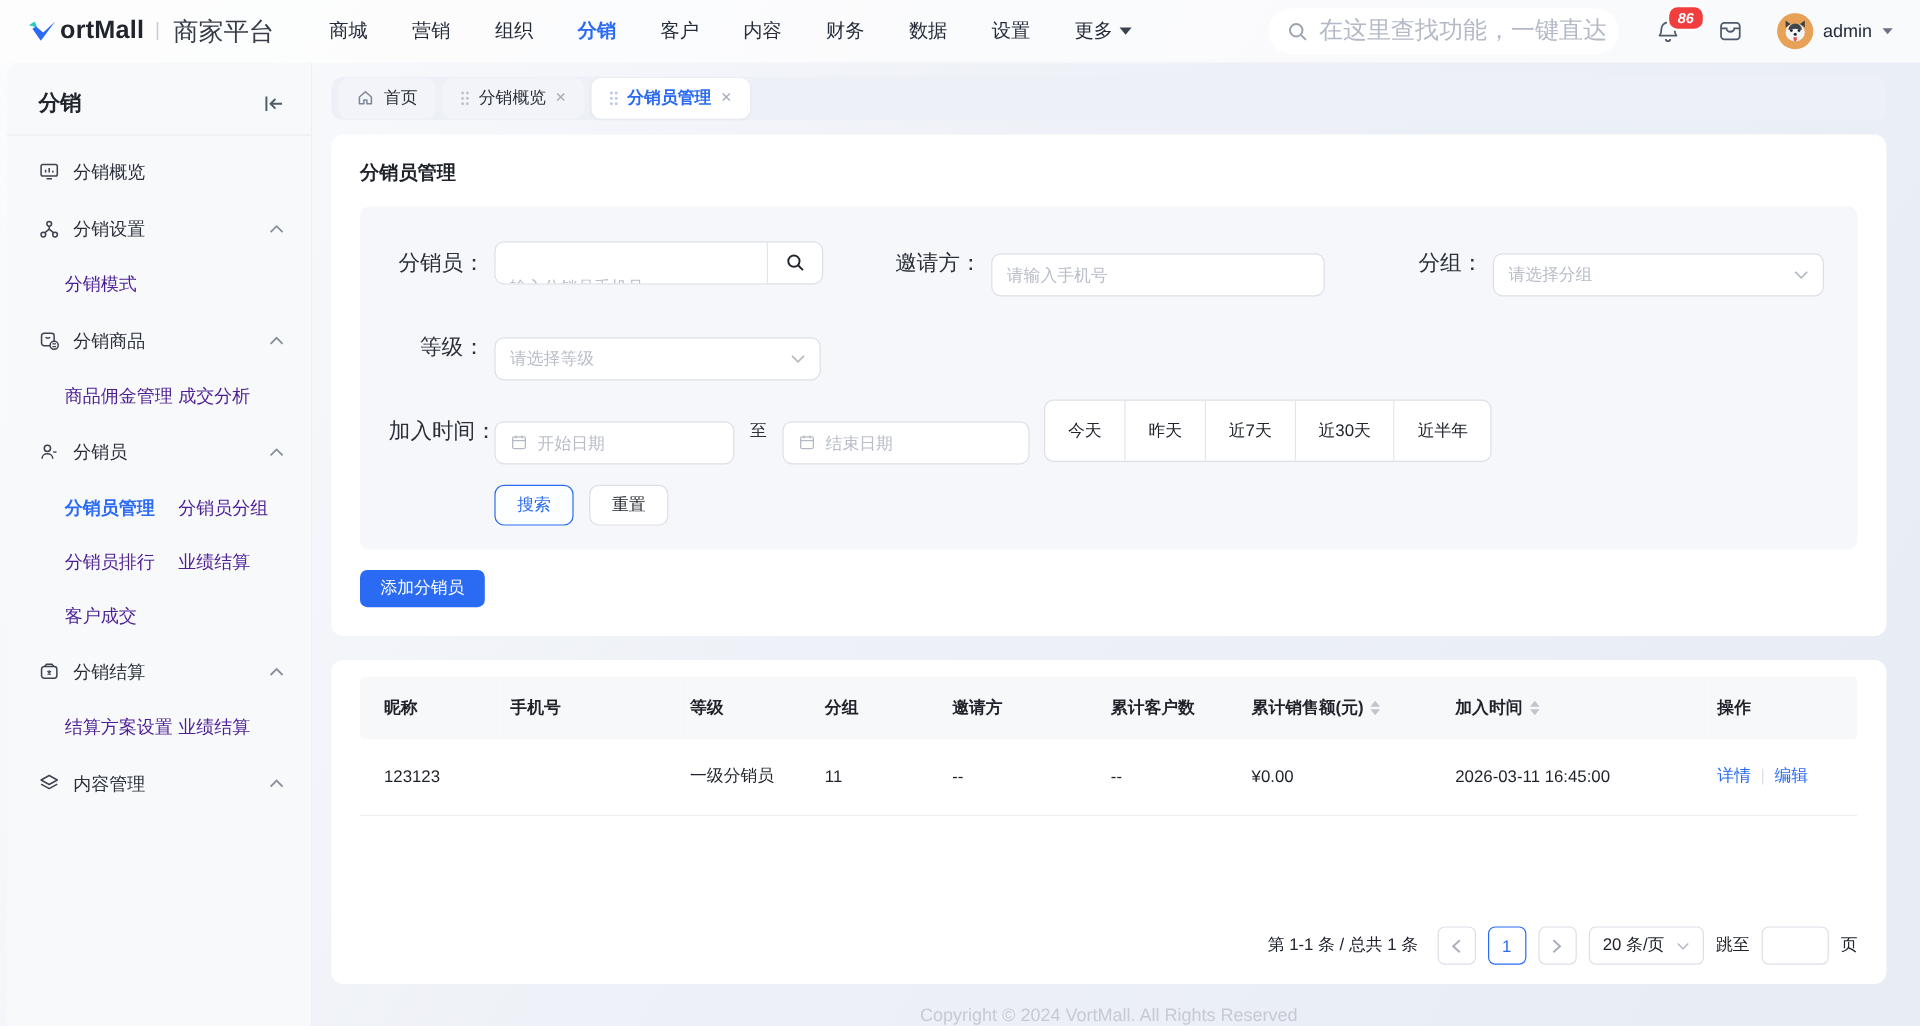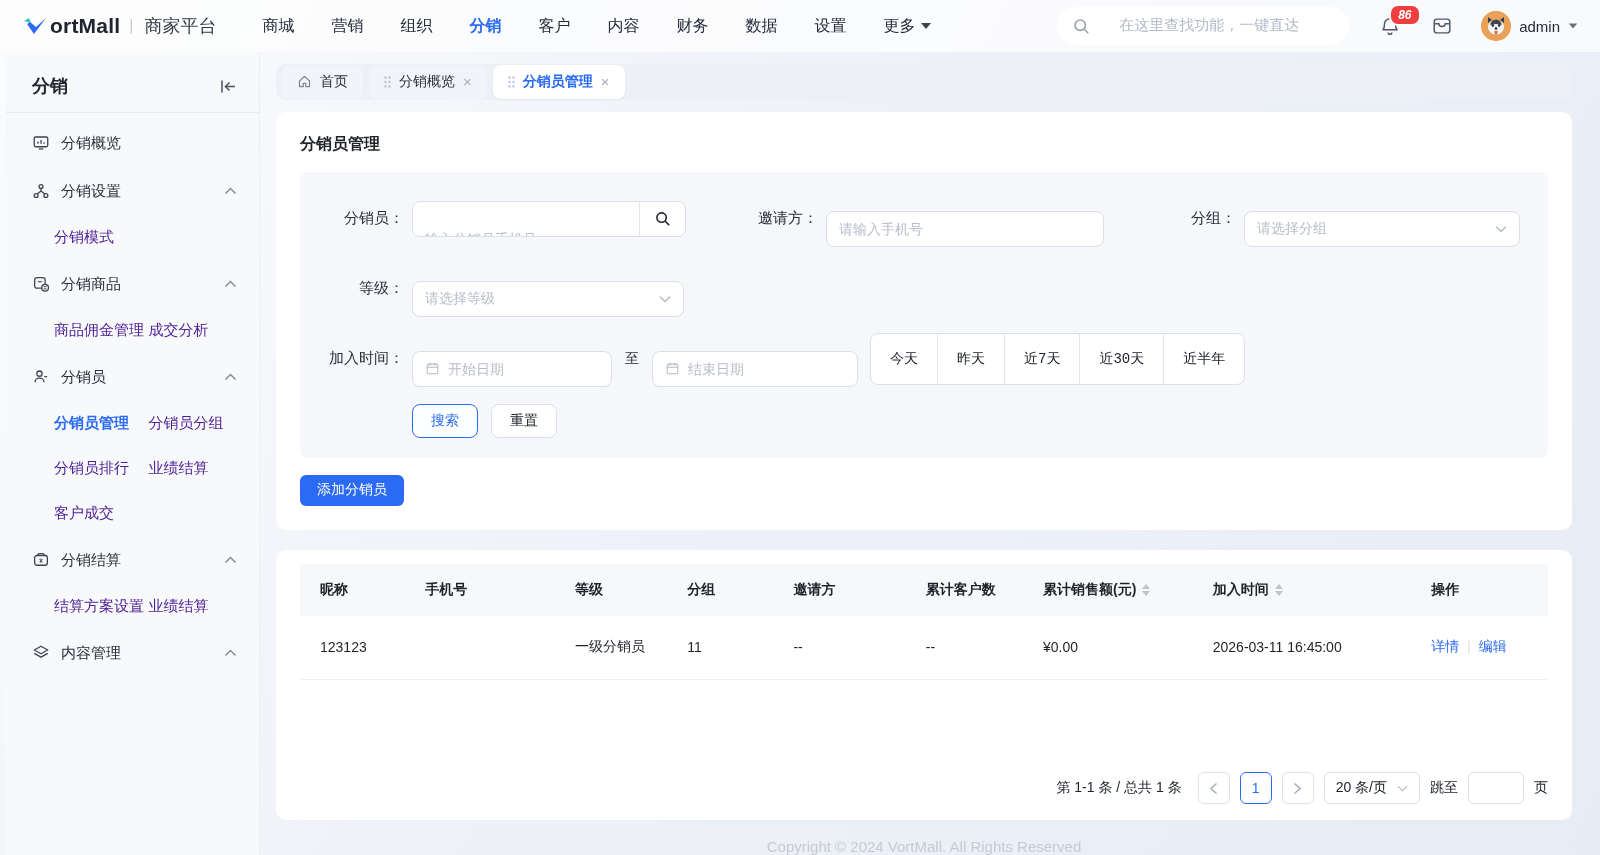--- a/index.html
+++ b/index.html
@@ -12,32 +12,32 @@
   svg { display:block; }
 
   
   .navbar {
     height:52px; display:flex; padding:0 22px;
     background:rgba(253,253,254,.75);
   }
   .logo { display:flex; align-items:center; gap:2px; }
   .logo-text { font-size:21px; font-weight:bold; color:#20242c; letter-spacing:.2px; }
   .logo-divider { color:#c9cdd6; font-size:16px; margin:0 9px 0 7px; font-weight:400;}
-  .logo-suffix { font-size:18px; color:#353b47; }
+  .logo-suffix { font-size:21px; color:#353b47; }
   .nav-menu { display:flex; align-items:center; gap:37px; margin-left:46px; }
   .nav-item { font-size:16px; color:#252b3a; cursor:pointer; white-space:nowrap; }
   .nav-item.active { color:var(--accent); font-weight:bold; }
   .nav-more { display:flex; align-items:center; gap:6px; font-size:16px; color:#252b3a; cursor:pointer;}
   .caret-down { width:0; height:0; border-left:5px solid transparent; border-right:5px solid transparent; border-top:6px solid #3b414d; }
   .nav-right { margin-left:auto; display:flex; align-items:center; }
   .nav-search {
     width:292px; height:38px; border-radius:19px; background:#fff;
     display:flex; align-items:center; padding:0 16px; gap:9px;
   }
-  .nav-search input { border:none; outline:none; flex:1; font-size:15px; color:#333; background:transparent; font-family:Liberation Mono, monospace;margin-left:20px;}
+  .nav-search input { border:none; outline:none; flex:1; font-size:20px; color:#333; background:transparent; font-family:Liberation Sans, sans-serif;}
   .nav-search input::placeholder { color:#b3b9c6; }
   .bell-wrap { position:relative; margin-left:30px; cursor:pointer; }
   .badge {
     position:absolute; top:-11px; left:10px; background:#f03e3e; color:#fff;
     font-size:12px; font-style:italic; line-height:1; padding:3px 7px; border-radius:9px; border:2px solid #fff; font-weight:bold;
   }
   .workbench { margin-left:30px; cursor:pointer; }
   .user { display:flex; align-items:center; gap:8px; margin-left:28px; cursor:pointer; }
   .avatar { width:30px; height:30px; border-radius:50%; overflow:hidden; background:#e8a258; }
   .user-name { font-size:15px; color:#252b3a; }
@@ -77,33 +77,33 @@
   .tab .close { color:#a6adbb; font-size:15px; line-height:1; cursor:pointer; font-weight:400;}
   .dots { color:#bcc3d0; }
   .tab.active .dots { color:#b9c6e8; }
 
   .card { background:#fff; border-radius:10px; }
   .card-a { margin-top:12px; padding:22px 24px 24px; }
   .page-title { font-size:16px; font-weight:bold; color:#1f2329; }
 
   .filter-card { margin-top:17px; background:#f6f7fa; border-radius:8px; padding:19px 24px 20px; }
   .f-row { display:flex; align-items:center; margin-bottom:14px; }
-  .f-label { width:80px; text-align:right; font-size:15px; color:#2a2f3a; margin-right:8px; flex-shrink:0; white-space:nowrap; }
+  .f-label { width:80px; text-align:right; font-size:18px; color:#2a2f3a; margin-right:8px; flex-shrink:0; white-space:nowrap; }
   .inp { height:36px; background:#fff; border:1px solid #dcdfe6; border-radius:8px; display:flex; align-items:center; padding:0 12px;margin-top:20px; }
   .inp input { border:none; outline:none; width:100%; font-size:14px; color:#333; background:transparent; font-family:inherit;}
   .inp input::placeholder { color:#b8bdc9; }
   .inp-group { display:flex; height:36px; border:1px solid #dcdfe6; border-radius:8px; background:#fff; overflow:hidden; }
   .inp-group .inp { border:none; border-radius:0; height:34px; width:226px; }
   .inp-search-btn { width:46px; display:flex; align-items:center; justify-content:center; border-left:1px solid #e2e5ea; cursor:pointer; color:#20242c; }
   .select { justify-content:space-between; cursor:pointer; }
   .select .ph { font-size:14px; color:#b8bdc9; }
   .select .sel-chev { color:#b4bac4; }
   .date-inp { gap:8px; }
   .date-inp .cal { color:#b4bac4; }
-  .quick-group { display:flex; height:52px; border:1px solid #dcdfe6; border-radius:8px; background:#fff; overflow:hidden; margin-left:12px;font-family:Liberation Mono, monospace; }
+  .quick-group { display:flex; height:52px; border:1px solid #dcdfe6; border-radius:8px; background:#fff; overflow:hidden; margin-left:12px; }
   .quick-btn { padding:0 19px; display:flex; align-items:center; font-size:14px; color:#20242c; cursor:pointer; border-left:1px solid #e2e5ea; white-space:nowrap;}
   .quick-btn:first-child { border-left:none; }
   .f-actions { display:flex; gap:13px; padding-left:88px; margin-top:17px; }
   .btn { height:34px; padding:0 18px; border-radius:8px; font-size:14px; display:flex; align-items:center; cursor:pointer; }
   .btn-search { border:1px solid var(--accent); color:var(--accent); background:#fdfeff; }
   .btn-reset { border:1px solid #dcdfe6; color:#20242c; background:#fff; }
   .btn-add { margin-top:17px; display:inline-flex; background:var(--accent); color:#fff; border:none; border-radius:6px; height:31px; padding:0 17px; font-size:14px; align-items:center; cursor:pointer; }
 
   .card-b { margin-top:20px; padding:14px 24px 16px; }
   table { width:100%; border-collapse:collapse; table-layout:fixed; }

